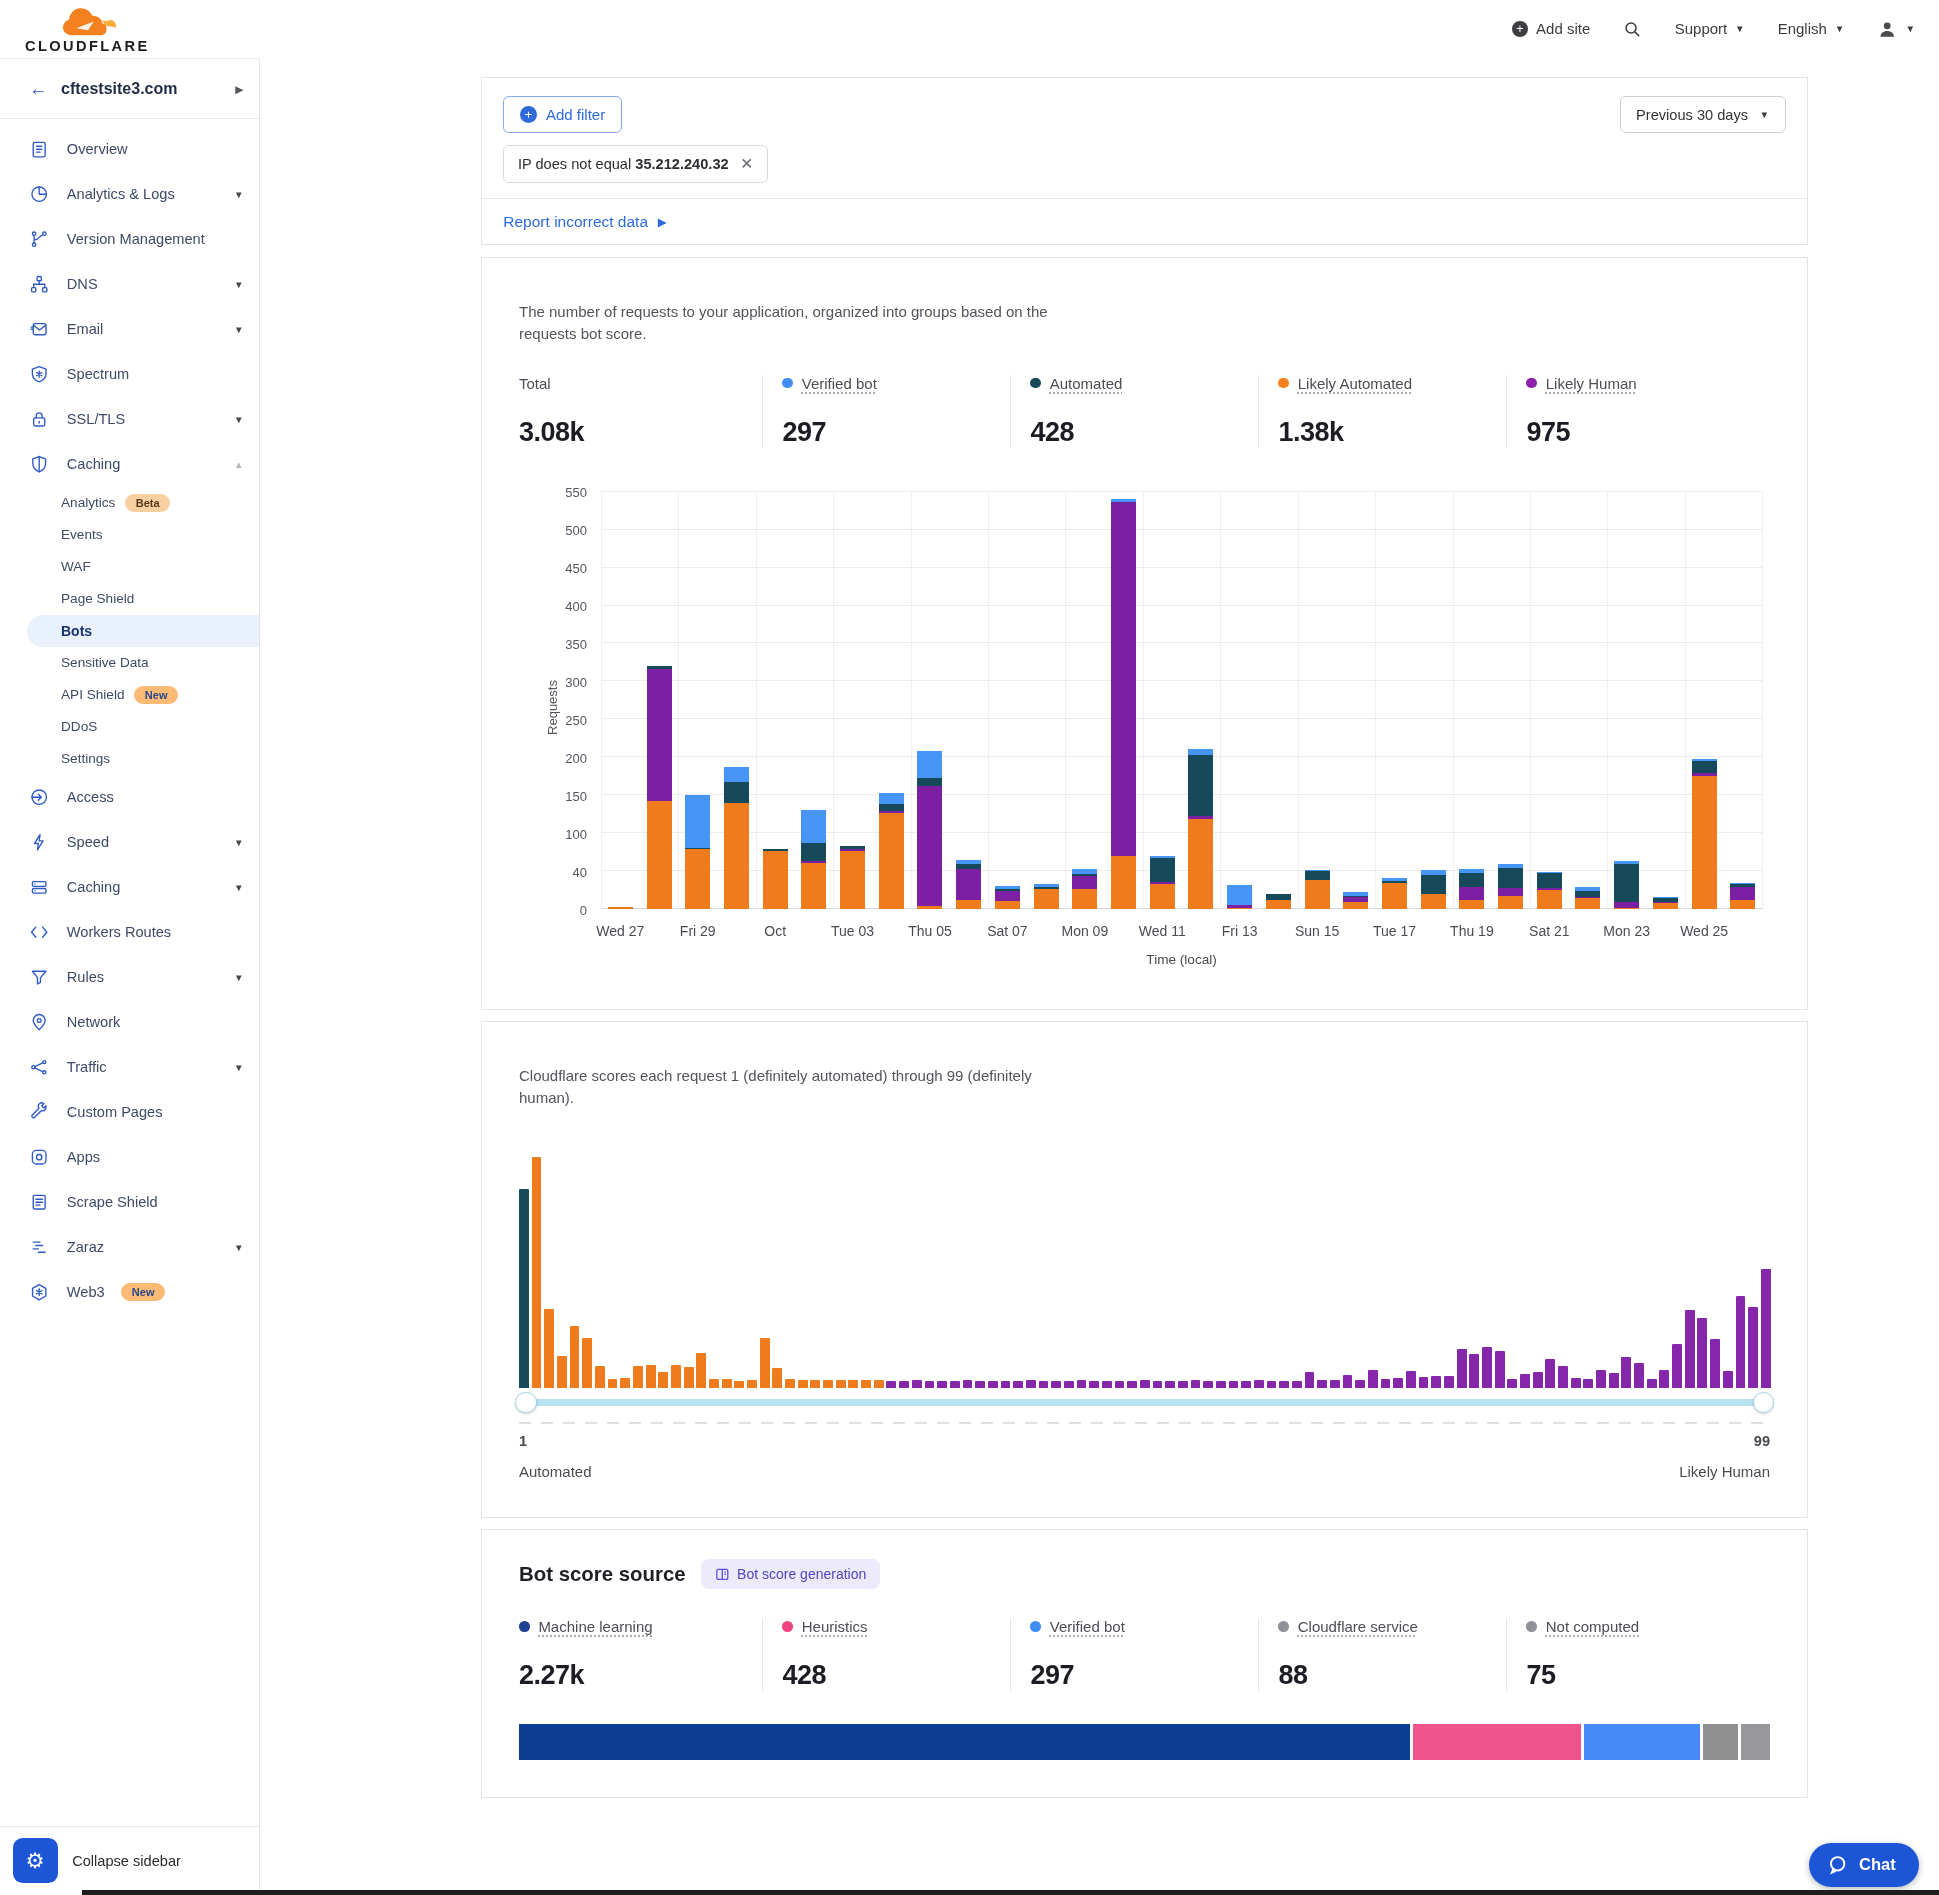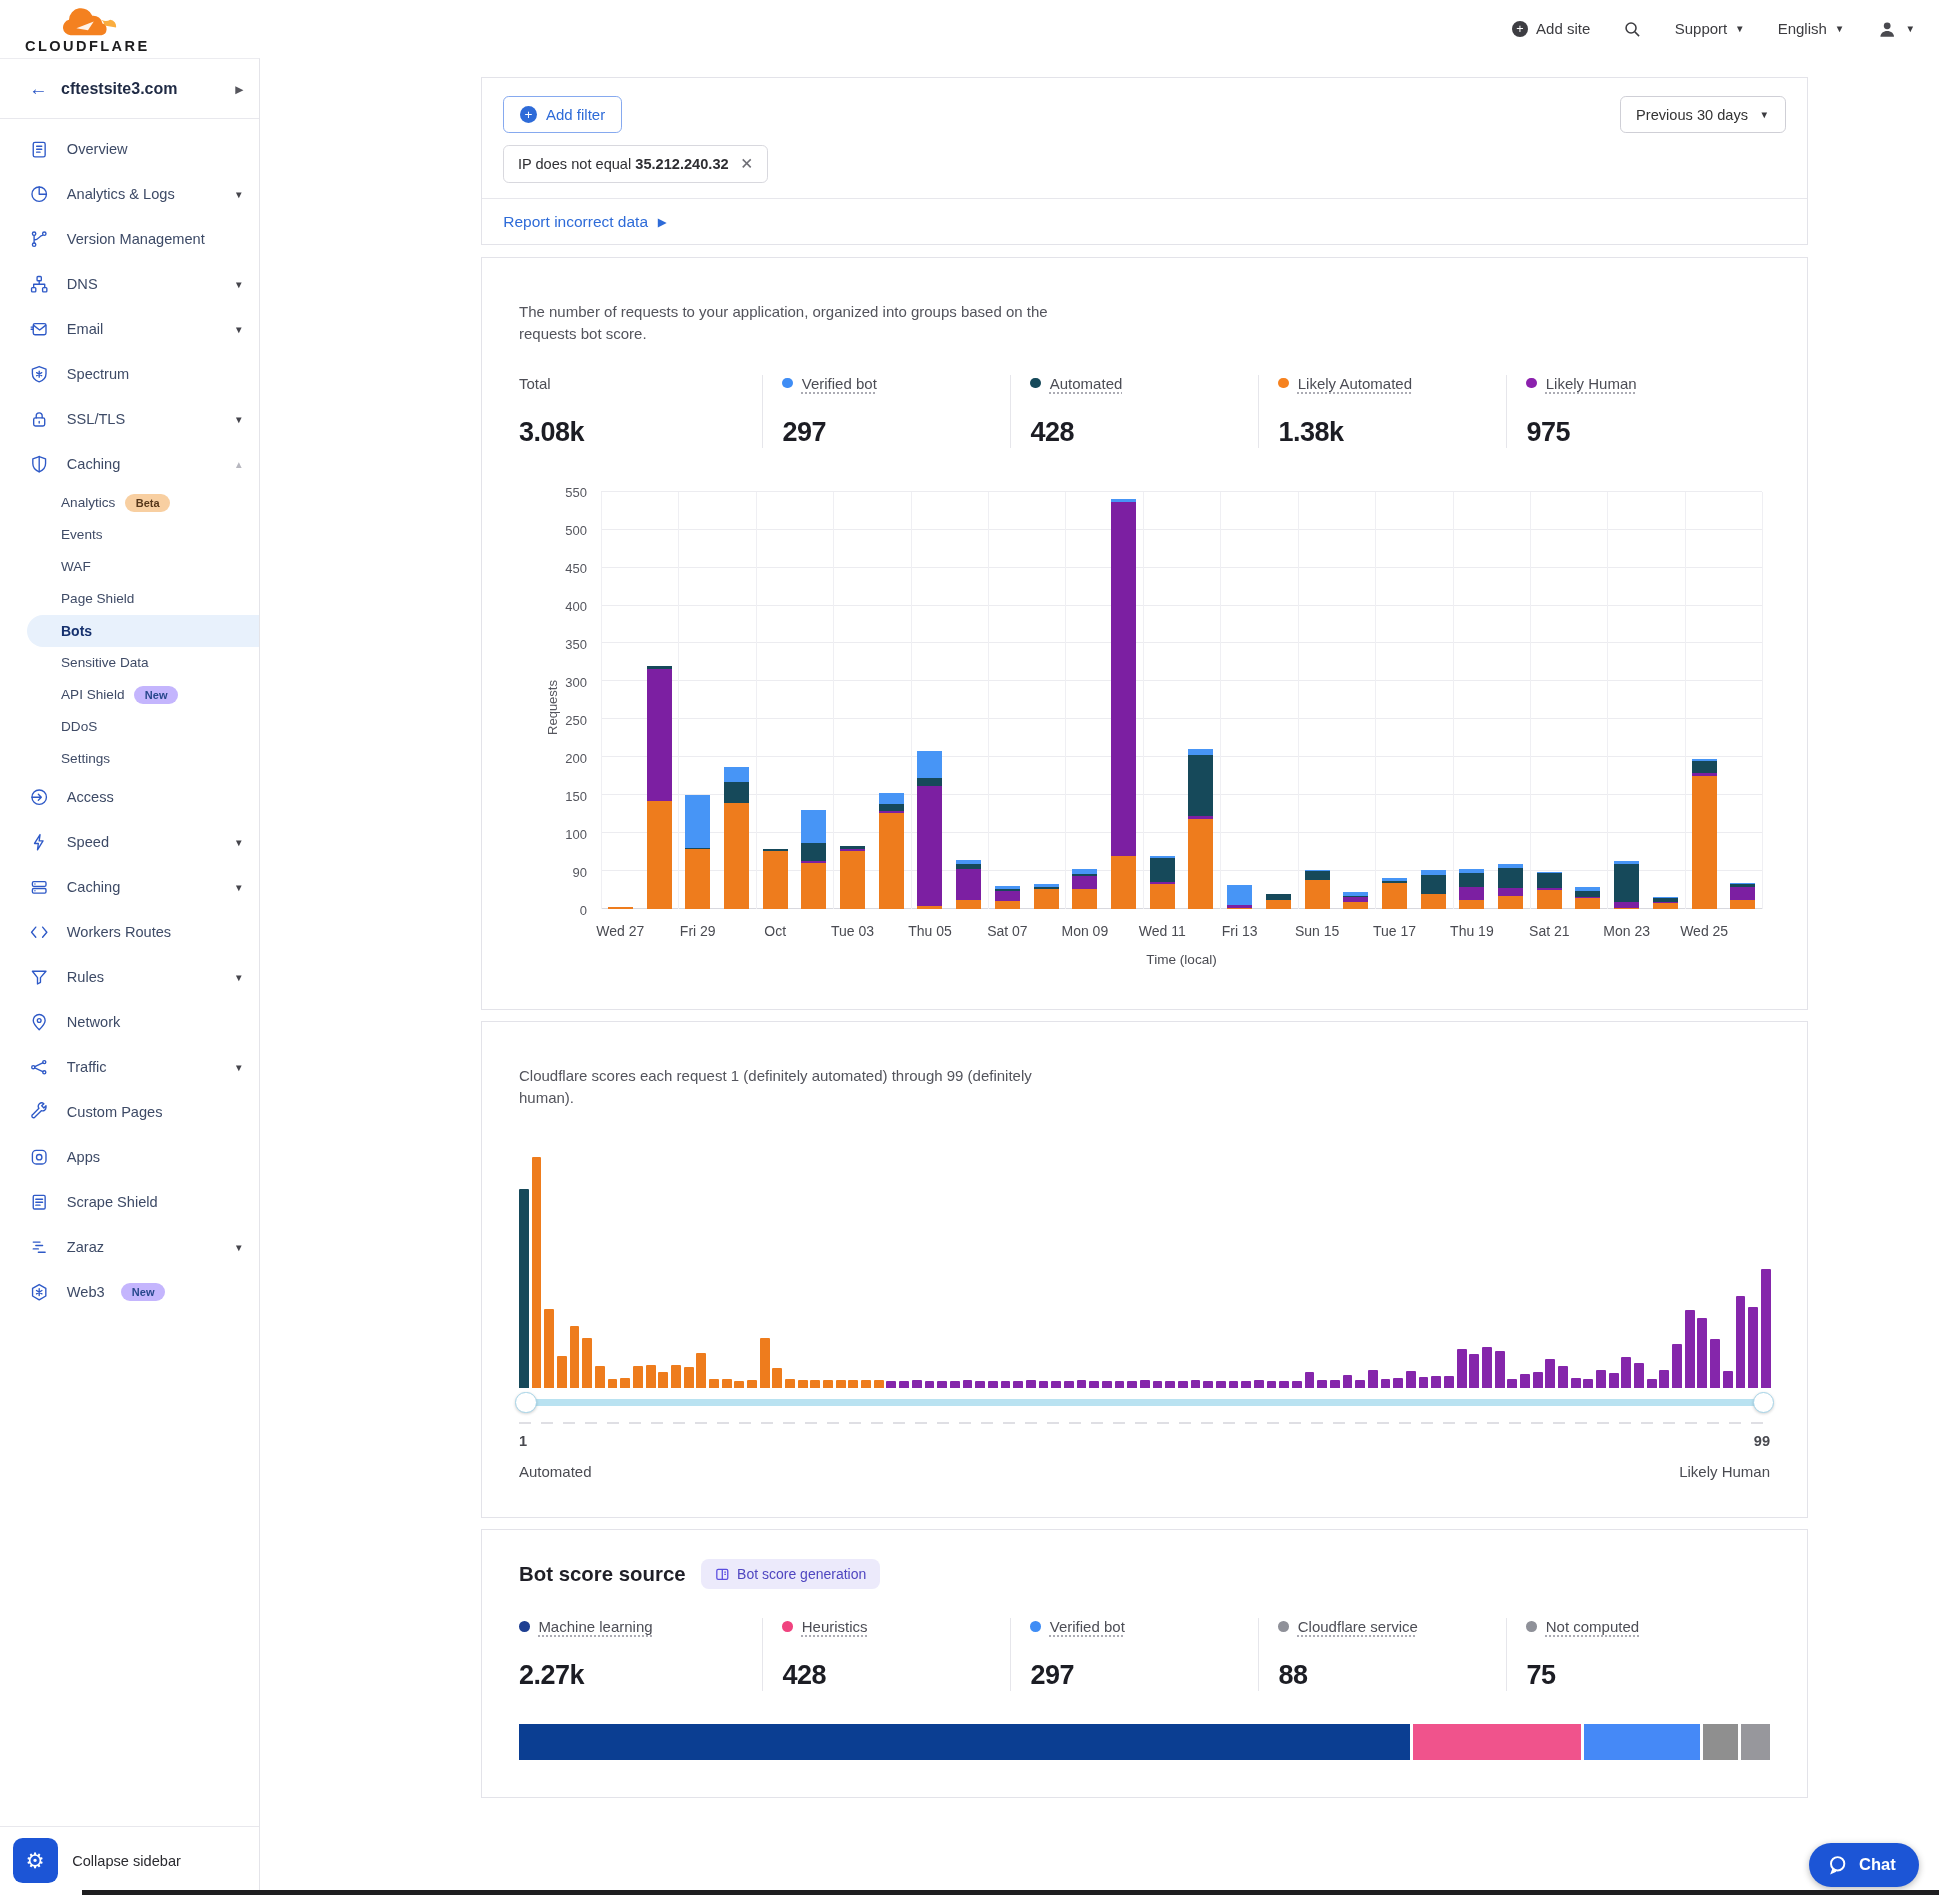--- a/index.html
+++ b/index.html
@@ -27,21 +27,21 @@
   .menu{padding-top:7.8px;}
   .side-item{height:45px;display:flex;align-items:center;gap:16.5px;padding:0 15.5px 0 29px;
              font-size:14.6px;color:#3d4a66;cursor:pointer;}
   .side-item .icn{width:21.3px;height:21.3px;display:inline-flex;align-items:center;justify-content:center;flex:none;}
   .side-item .chev{margin-left:auto;font-size:9.7px;color:#45454c;}
   .side-item .chev.up{color:#b7b7bf;}
   .side-sub{height:32px;display:flex;align-items:center;gap:9.7px;padding-left:61px;font-size:13.6px;color:#3f4b66;cursor:pointer;}
   .side-sub.sel{margin-left:27px;padding-left:34px;background:#e8f1fc;border-radius:969px 0 0 969px;
                 font-weight:700;color:#16316e;font-size:14px;}
   .badge-beta{background:#f8cfa1;color:#56371a;font-size:11px;font-weight:600;padding:2.9px 10.7px;border-radius:10.7px;}
-  .badge-new{background:#c4b5fd;color:#28488c;font-size:11px;font-weight:600;padding:2.9px 10.7px;border-radius:10.7px;}
+  .badge-new{background:#fdba74;color:#28488c;font-size:11px;font-weight:600;padding:2.9px 10.7px;border-radius:10.7px;}
   .sb-bottom{margin-top:auto;border-top:1px solid #e8e8ed;padding:11.6px 12.6px;display:flex;align-items:center;gap:14.6px;}
   .gearbtn{width:45px;height:45px;border-radius:9.7px;background:#1c55d6;color:#fff;display:flex;
            align-items:center;justify-content:center;font-size:21.3px;cursor:pointer;}
   .collapse-lbl{font-size:14.6px;color:#2b2b30;}
 
   
   .main{position:absolute;left:260px;top:58px;right:0;bottom:0;overflow:hidden;background:#fff;}
   .content{width:1327px;margin:19.4px 0 0 221px;}
   .card{border:1px solid #e3e3e9;background:#fff;box-sizing:border-box;}
   .card + .card{margin-top:11.6px;}
@@ -467,21 +467,21 @@
             </div>
           </div>
 
         <div class="chart">
           <span class="ylab">Requests</span>
           <div class="plot" id="plot">
             <span class="xlabel" id="xlabel">Time (local)</span>
           <div class="gridh zero" style="bottom: 0px;"></div>
               <span class="ytick" style="bottom: -8.7px;">0</span>
               <div class="gridh" style="bottom: 38px;"></div>
-              <span class="ytick" style="bottom: 29px;">90</span>
+              <span class="ytick" style="bottom: 29px;">40</span>
               <div class="gridh" style="bottom: 76px;"></div>
               <span class="ytick" style="bottom: 67px;">100</span>
               <div class="gridh" style="bottom: 114px;"></div>
               <span class="ytick" style="bottom: 105px;">150</span>
               <div class="gridh" style="bottom: 152px;"></div>
               <span class="ytick" style="bottom: 143px;">200</span>
               <div class="gridh" style="bottom: 190px;"></div>
               <span class="ytick" style="bottom: 181px;">250</span>
               <div class="gridh" style="bottom: 228px;"></div>
               <span class="ytick" style="bottom: 219px;">300</span>

